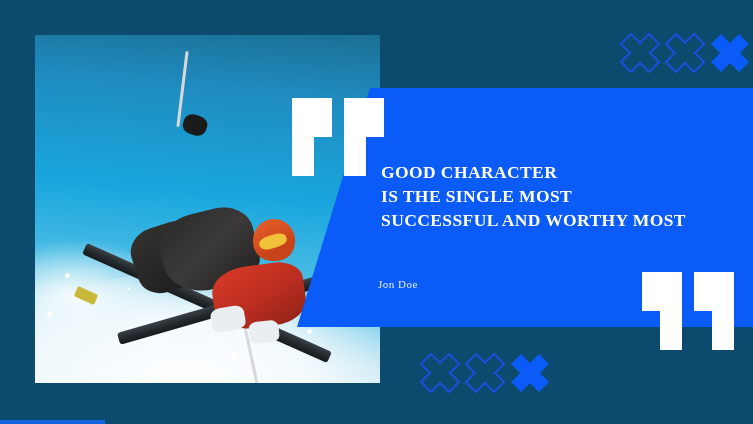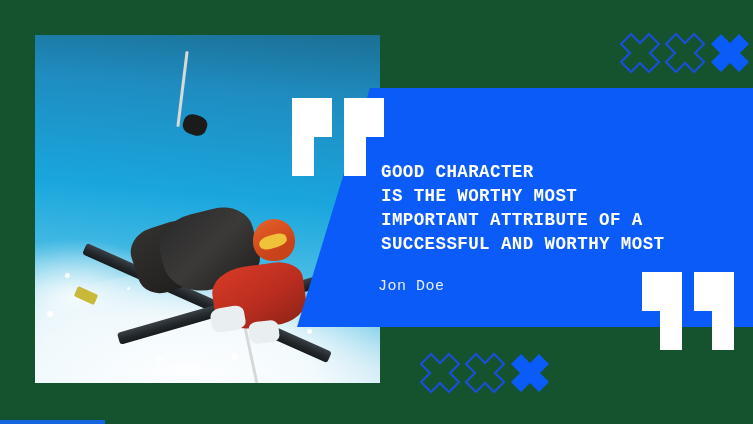--- a/index.html
+++ b/index.html
@@ -5,22 +5,22 @@
   html, body {
     margin: 0;
     padding: 0;
     background: #1c1c1c;
   }
   #canvas {
     position: relative;
     width: 753px;
     height: 424px;
     overflow: hidden;
-    background: #14532d;
-    font-family: Liberation Mono, monospace;
+    background: #0c4a6e;
+    font-family: Liberation Serif, serif;
   }
 
   
   .photo {
     position: absolute;
     left: 35px;
     top: 35px;
     width: 345px;
     height: 348px;
     overflow: hidden;
@@ -132,21 +132,21 @@
     font-weight: bold;
     letter-spacing: 0.4px;
     line-height: 24px;
     white-space: nowrap;
   }
   .author {
     position: absolute;
     left: 378px;
     top: 278px;
     color: #e8eefc;
-    font-size: 15px;
+    font-size: 11px;
     letter-spacing: 0.5px;
   }
 
   
   .qmark { position: absolute; }
   .qmark span {
     position: absolute;
     top: 0;
     width: 40px;
     height: 78px;
@@ -228,22 +228,21 @@
 
   <div class="quote-panel"></div>
 
   <div class="qmark qopen">
     <span class="a"></span>
       <span class="b"></span>
   </div>
 
   <div class="quote-block">
     <div class="quote-line">GOOD CHARACTER</div>
-    <div class="quote-line">IS THE WORTHY MOST</div>
-    <div class="quote-line">IMPORTANT ATTRIBUTE OF A</div>
+    <div class="quote-line">IS THE SINGLE MOST</div>
     <div class="quote-line">SUCCESSFUL AND WORTHY MOST</div>
   </div>
 
   <div class="author">Jon Doe</div>
 
   <div class="qmark qclose">
     <span class="a"></span>
       <span class="b"></span>
   </div>
 

